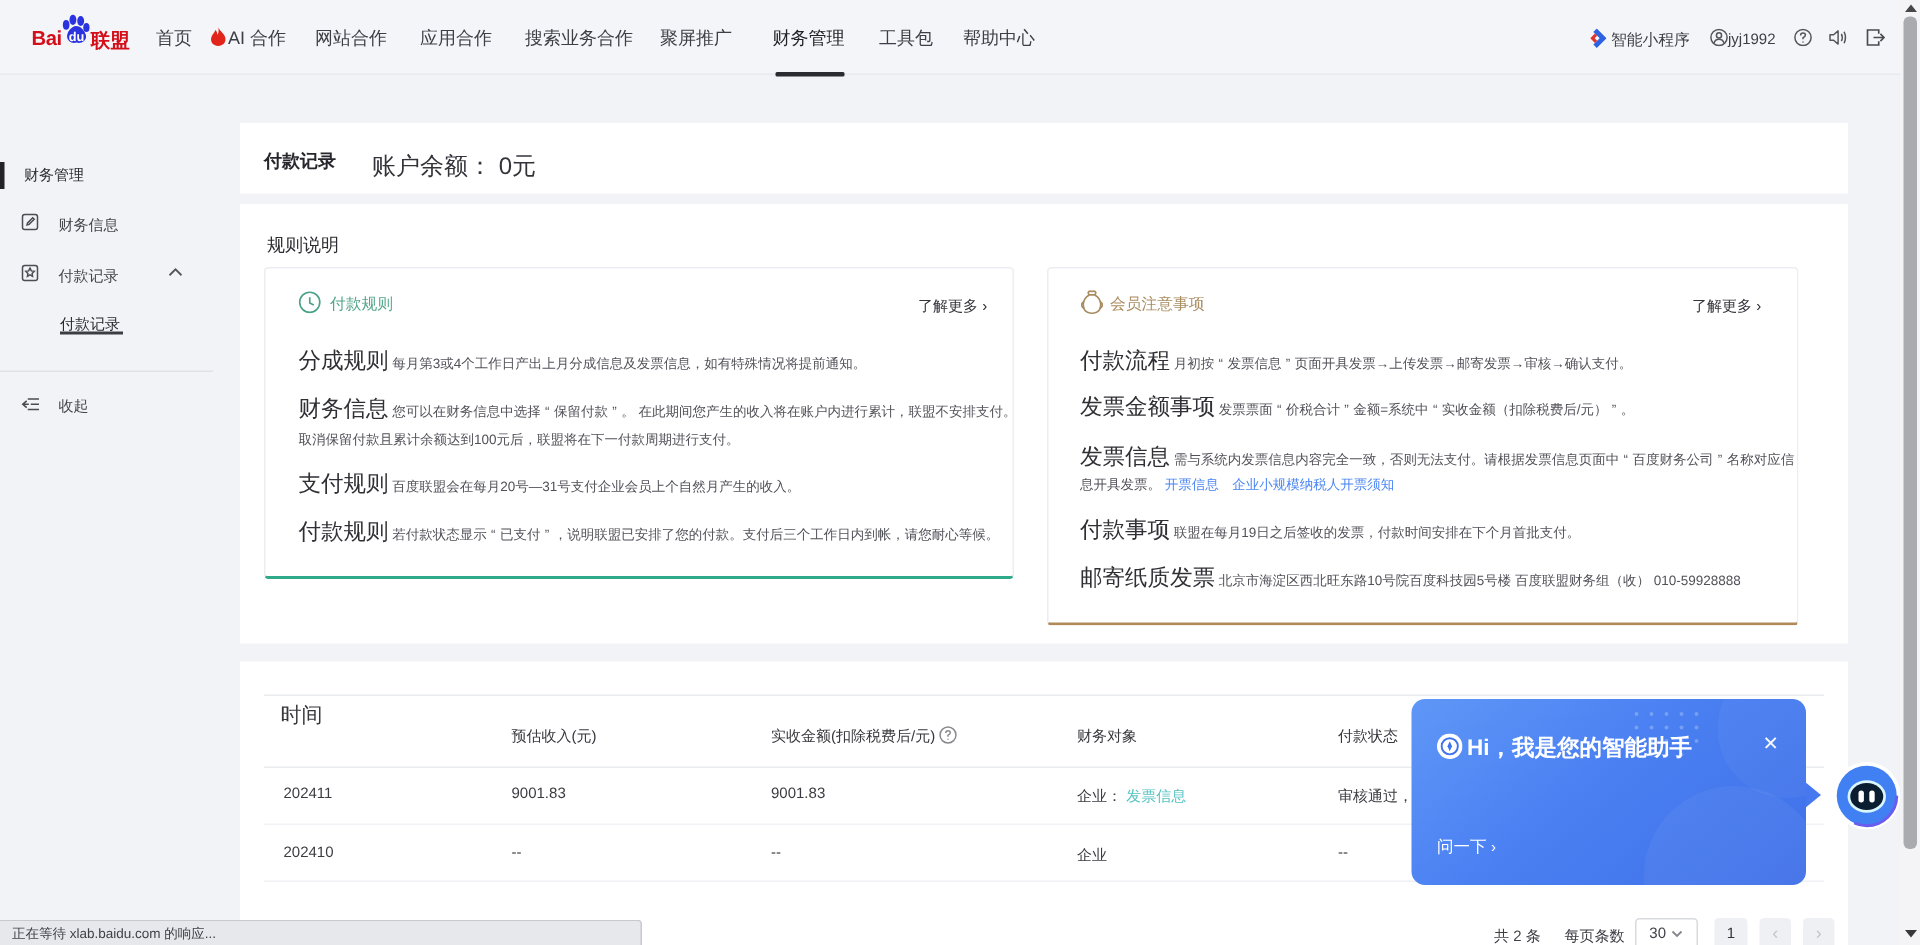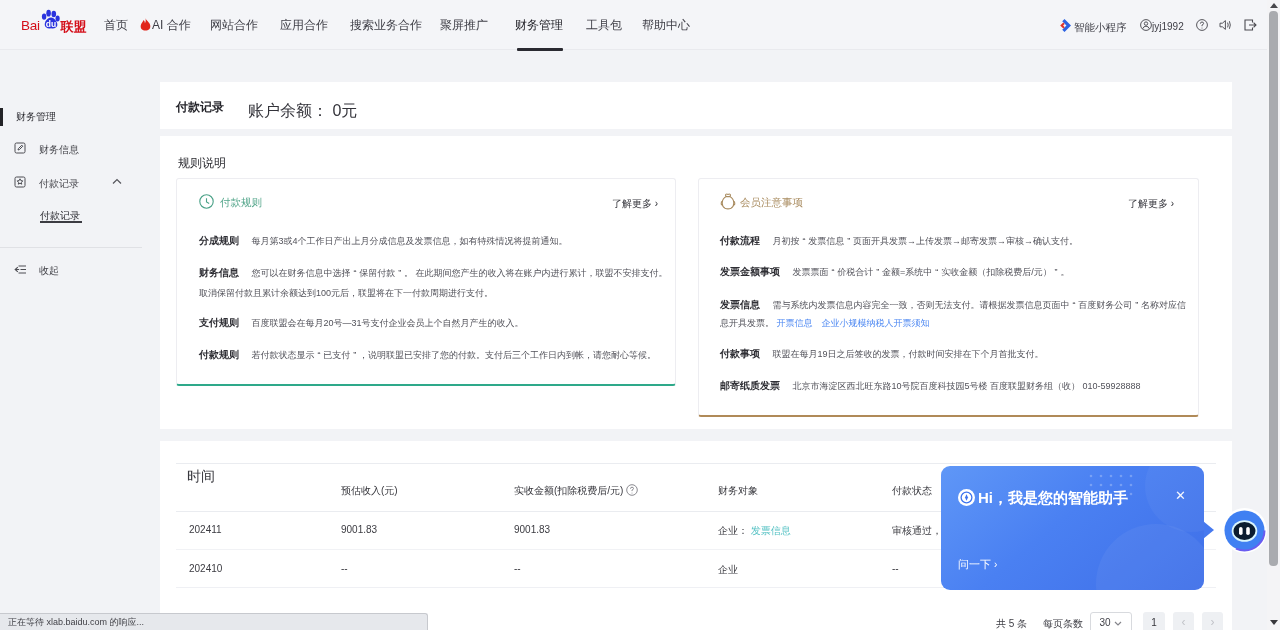--- a/index.html
+++ b/index.html
@@ -1,29 +1,29 @@
 <!DOCTYPE html>
 <html><head><meta charset="utf-8">
 <style>
 *{margin:0;padding:0;box-sizing:border-box}
 html,body{width:1280px;height:630px}
 body{position:relative;background:#f2f3f6;font-family:"Liberation Sans",sans-serif;overflow:hidden;color:#333}
 .abs{position:absolute}
 .nav{position:absolute;top:18px;font-size:12px;color:#3e3e46;white-space:nowrap;line-height:14px}
 svg{display:block}
-.lbl{font-weight:bold;color:#2f2f35;font-size:10px;margin-right:10px}
+.lbl{font-weight:normal;color:#2f2f35;font-size:15px;margin-right:0}
 .cardline{position:absolute;font-size:9px;color:#515159;white-space:nowrap;line-height:11px}
 a.bl{color:#4a86f2;text-decoration:none}
 .fq{display:inline-block;width:8.8px;text-align:center}
 </style></head>
 <body>
 
 <div class="abs" style="left:0;top:0;width:1280px;height:50px;background:#f4f5f8;border-bottom:1px solid #e9eaee"></div>
 
-<div class="abs" style="left:21px;top:17.5px;font-weight:normal;font-size:13.5px;color:#d40f1a;letter-spacing:-.3px">Bai</div>
+<div class="abs" style="left:21px;top:17.5px;font-weight:bold;font-size:13.5px;color:#d40f1a;letter-spacing:-.3px">Bai</div>
 <div class="abs" style="left:39px;top:8px">
     <svg width="22" height="23" viewBox="0 0 22 23">
   <ellipse cx="5.1" cy="8.6" rx="2.2" ry="3.2" fill="#2a33de"></ellipse>
   <ellipse cx="9.6" cy="5.2" rx="2.3" ry="3.4" fill="#2a33de"></ellipse>
   <ellipse cx="14.8" cy="6" rx="2.3" ry="3.3" fill="#2a33de"></ellipse>
   <ellipse cx="18.6" cy="10.4" rx="2.1" ry="3" fill="#2a33de"></ellipse>
   <path d="M6.5 13.2 Q8.9 9.4 12 9.4 Q15.1 9.4 17.4 13.4 Q19.5 17.2 17.1 19.3 Q14.7 21.2 12 20.3 Q9.3 21.2 7 19.3 Q4.7 17.2 6.5 13.2 Z" fill="#2a33de"></path>
   <text x="12" y="19" font-size="8.5" font-weight="bold" fill="#fff" text-anchor="middle" font-family="Liberation Sans">du</text>
 </svg>
   </div>
@@ -169,21 +169,21 @@
 <div class="abs" style="left:514px;top:524px;font-size:10px;color:#3b3b41">9001.83</div>
 <div class="abs" style="left:718px;top:524px;font-size:10px;color:#3b3b41">企业： <span style="color:#56c2c4">发票信息</span></div>
 <div class="abs" style="left:892px;top:524px;font-size:10px;color:#3b3b41">审核通过，已支付</div>
 
 <div class="abs" style="left:189px;top:563px;font-size:10px;color:#3b3b41">202410</div>
 <div class="abs" style="left:341px;top:563px;font-size:10px;color:#3b3b41">--</div>
 <div class="abs" style="left:514px;top:563px;font-size:10px;color:#3b3b41">--</div>
 <div class="abs" style="left:718px;top:563px;font-size:10px;color:#3b3b41">企业</div>
 <div class="abs" style="left:892px;top:563px;font-size:10px;color:#3b3b41">--</div>
 
-<div class="abs" style="left:996px;top:617px;font-size:10px;color:#3f3f46">共 5 条</div>
+<div class="abs" style="left:996px;top:617px;font-size:10px;color:#3f3f46">共 2 条</div>
 <div class="abs" style="left:1043px;top:617px;font-size:10px;color:#3f3f46">每页条数</div>
 <div class="abs" style="left:1090px;top:612px;width:42px;height:22px;border:1px solid #d8dade;border-radius:3px;background:#fff;font-size:10px;color:#3f3f46;text-align:center;line-height:20px">30 <svg width="8" height="5" viewBox="0 0 8 5" style="display:inline-block;margin-left:1px" fill="none" stroke="#85858b" stroke-width="1.2">
       <path d="M1 1 L4 4 L7 1"></path>
     </svg></div>
 <div class="abs" style="left:1143px;top:612px;width:22px;height:22px;background:#eef0f3;border-radius:3px;font-size:10px;color:#35353b;text-align:center;line-height:22px">1</div>
 <div class="abs" style="left:1173px;top:612px;width:21px;height:22px;background:#eef0f3;border-radius:3px;font-size:12px;color:#c2c4c9;text-align:center;line-height:21px">‹</div>
 <div class="abs" style="left:1202px;top:612px;width:21px;height:22px;background:#eef0f3;border-radius:3px;font-size:12px;color:#c2c4c9;text-align:center;line-height:21px">›</div>
 
 <div class="abs" style="left:0;top:613px;width:428px;height:17px;background:#e6e8ec;border-top:1px solid #c7c9ce;border-right:1px solid #c7c9ce;border-top-right-radius:3px;font-size:9px;color:#3f3f45;line-height:16px;padding-left:8px">正在等待 xlab.baidu.com 的响应...</div>
 

